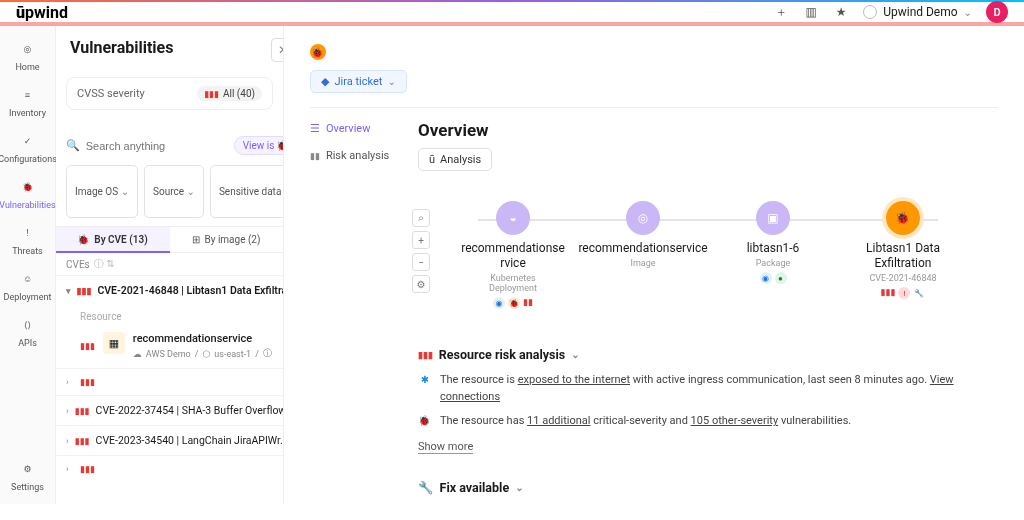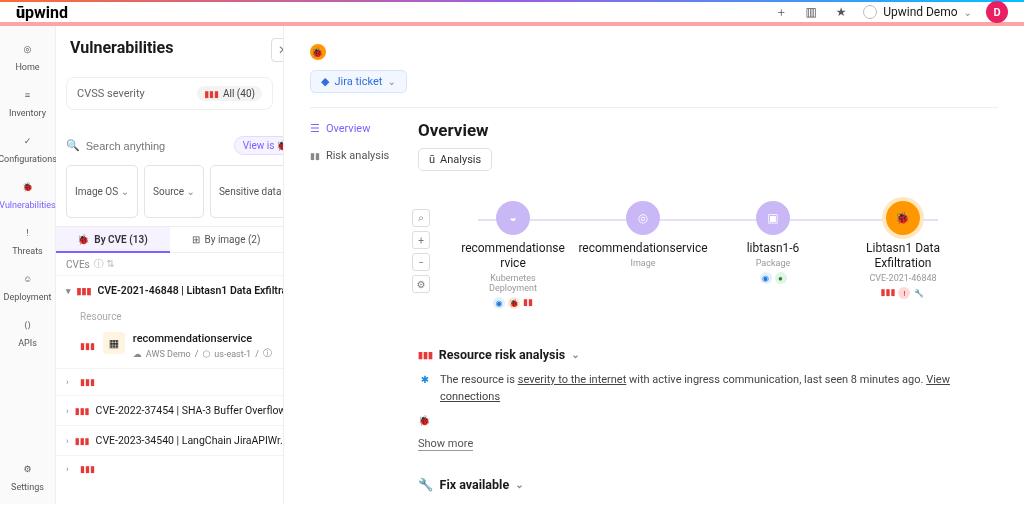--- a/index.html
+++ b/index.html
@@ -307,27 +307,34 @@
 
         <div class="section-h">
           <span class="bars-icon">▮▮▮</span>
           <span>Resource risk analysis</span>
           <span class="chev">⌄</span>
         </div>
         <div class="risk-line">
           <span class="risk-bullet" style="color:#1e88e5">✱</span>
           <span>
             <span>The resource is</span>
-            <span class="ul">severity to the internet</span>
+            <span class="ul">exposed to the internet</span>
             <span>with active ingress communication, last seen 8 minutes ago.</span>
             <span class="ul">View connections</span>
           </span>
         </div>
         <div class="risk-line">
           <span class="risk-bullet" style="color:#ff9800">🐞</span>
+          <span>
+            <span>The resource has</span>
+            <span class="ul">11 additional</span>
+            <span>critical-severity and</span>
+            <span class="ul">105 other-severity</span>
+            <span>vulnerabilities.</span>
+          </span>
         </div>
         <span class="show-more">Show more</span>
 
         <div class="section-h">
           <span style="color:#f5a623">🔧</span>
           <span>Fix available</span>
           <span class="chev">⌄</span>
         </div>
         
       </div>

